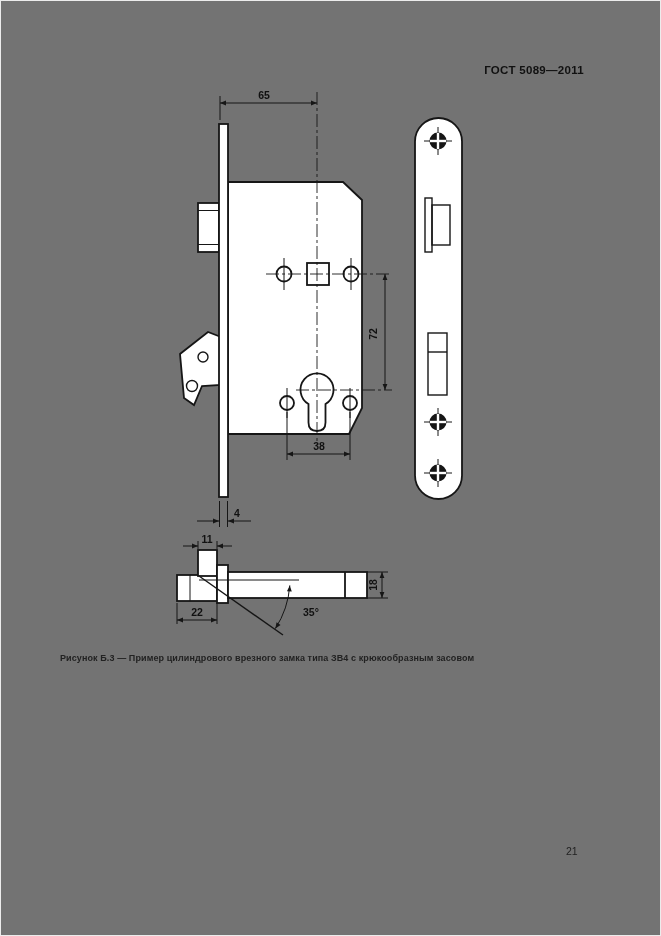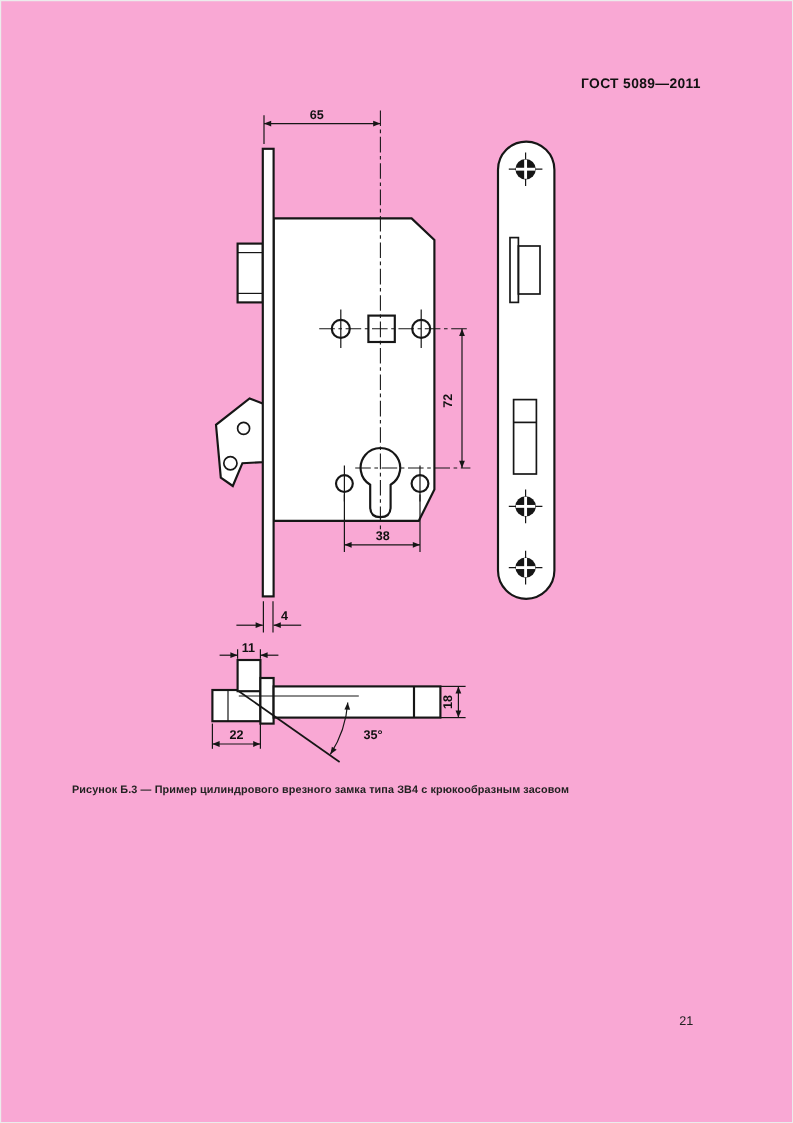--- a/index.html
+++ b/index.html
@@ -1,20 +1,20 @@
 <!DOCTYPE html>
 <html><head>
 <meta charset="utf-8">
 <style>
   html,body{margin:0;padding:0}
   body{
     width:661px;height:936px;position:relative;background:#ffffff;
     font-family:"Liberation Sans",sans-serif;color:#1a1a1a;overflow:hidden;
   }
-  .page{position:absolute;inset:0;background:#f9a8d4;box-shadow:inset 0 0 0 1px #ececec}
+  .page{position:absolute;inset:0;background:#737373;box-shadow:inset 0 0 0 1px #ececec}
   .doc-header{
     position:absolute;top:64px;right:77px;
     font-size:11.5px;font-weight:700;letter-spacing:.3px;color:#111;
   }
   .fig-caption{
     position:absolute;top:653px;left:60px;width:522px;
     font-size:9px;font-weight:700;color:#222;letter-spacing:.1px;
   }
   .page-number{
     position:absolute;top:845px;left:566px;

